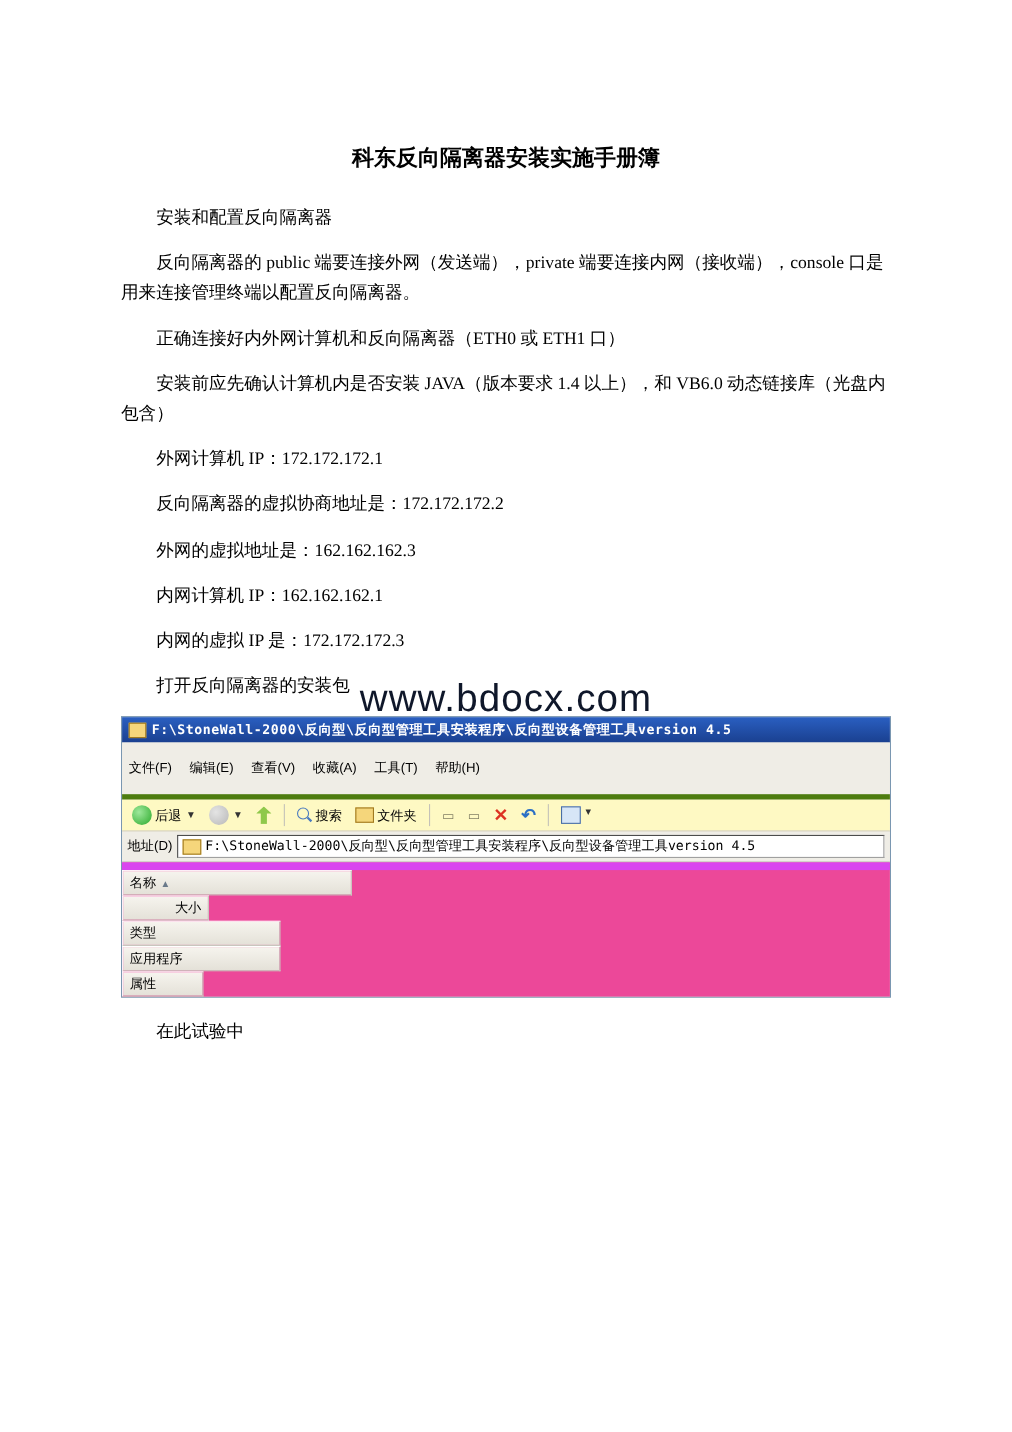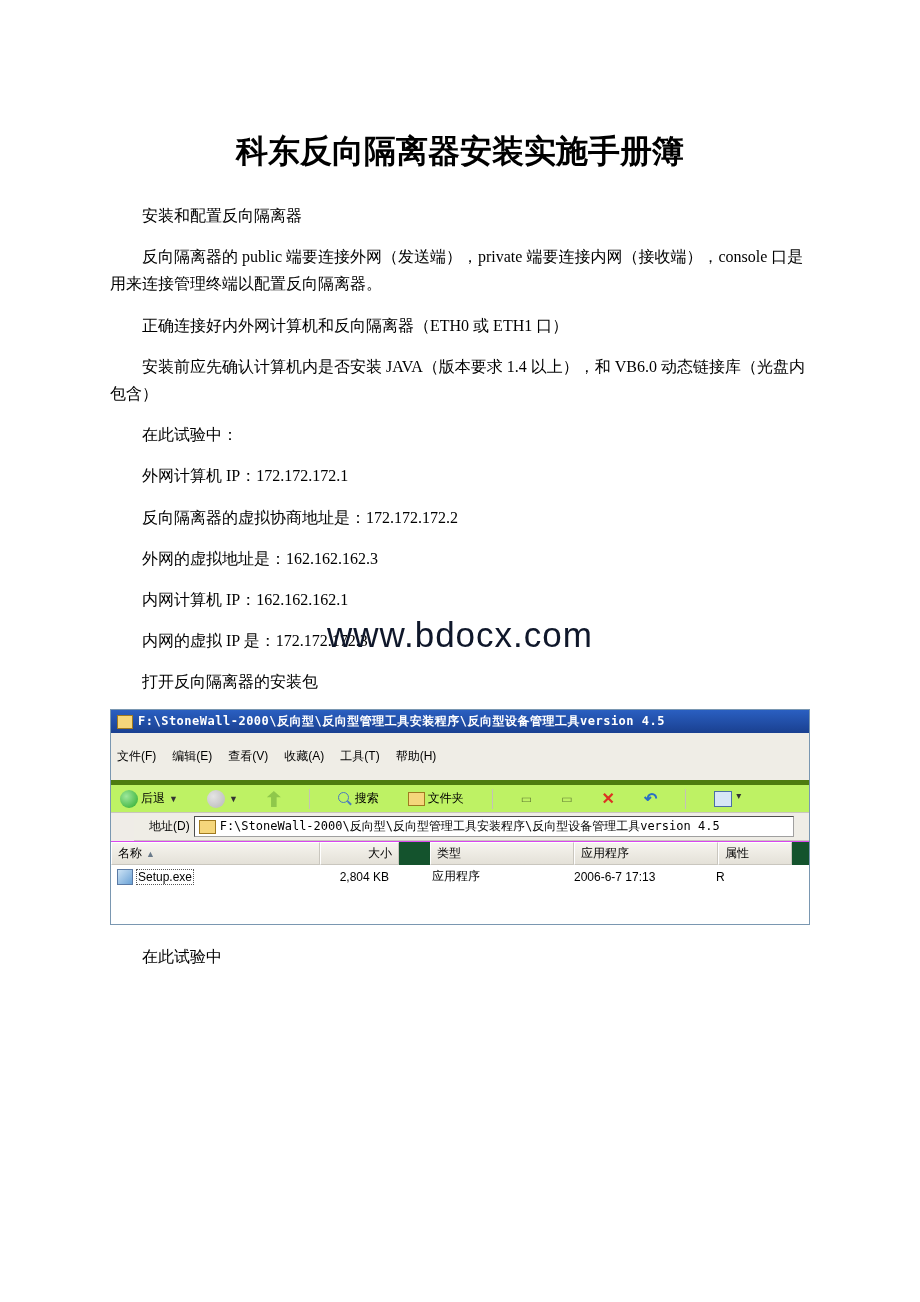--- a/index.html
+++ b/index.html
@@ -10,21 +10,21 @@
     width: 920px;
     position: relative;
   }
   .page {
     padding: 130px 110px 60px 110px;
     position: relative;
   }
   h1 {
     font-family: "SimHei", "黑体", sans-serif;
     font-weight: bold;
-    font-size: 32px;
+    font-size: 20px;
     text-align: center;
     margin: 0 0 28px 0;
   }
   p {
     font-size: 16px;
     line-height: 1.7;
     margin: 0 0 14px 0;
     text-indent: 2em;
   }
   p.noindent {
@@ -67,26 +67,26 @@
     border: 1px solid #a07a20;
   }
   .menu-bar {
     background: #efede6;
     padding: 15px 6px;
     border-bottom: 5px solid #4d7c0f;
     display: flex;
     gap: 16px;
   }
   .toolbar {
-    background: #bef264;
+    background: #fef9c3;
     padding: 3px 6px;
     border-bottom: 1px solid #c9c6be;
     display: flex;
     align-items: center;
-    gap: 23px;
+    gap: 6px;
   }
   .tb-btn {
     display: inline-flex;
     align-items: center;
     gap: 3px;
     padding: 1px 3px;
   }
   .circle-icon {
     width: 18px; height: 18px;
     border-radius: 50%;
@@ -120,53 +120,53 @@
   }
   .x-icon { color:#d32; font-weight:bold; font-size:16px; }
   .undo-icon { color:#2a6fc5; font-weight:bold; font-size:16px; }
   .views-icon {
     width:16px; height:14px; border:1px solid #4a6fa5; background:#d7e6f7; display:inline-block; position:relative;
   }
   .views-icon::after { content:"▾"; position:absolute; right:-10px; top:-2px; font-size:10px; color:#333; }
   .dd { font-size:9px; color:#333; margin-left:1px; }
   .address-bar {
     background: #efede6;
-    padding: 3px 15px;
+    padding: 3px 5px;
     border-bottom: 1px solid #c9c6be;
     display: flex;
     align-items: center;
     gap: 4px;
-    margin-left: 23px;
   }
   .address-field {
     flex: 1;
     background: #fff;
     border: 1px inset #a0a0a0;
     padding: 1px 4px;
     display: flex;
     align-items: center;
     gap: 4px;
     font-family: "SimSun", monospace;
   }
   .file-header {
-    background: #14532d;
-    display: flex;
-    border-top: 1px solid #d946ef;
+    background: #ec4899;
+    display: flex;
+    border-top: 7px solid #d946ef;
+    flex-direction: column;
   }
   .file-header div {
     border-right: 1px solid #c9c6be;
     border-bottom: 1px solid #c9c6be;
     border-top: 1px solid #fff;
     border-left: 1px solid #fff;
     padding: 2px 6px;
     background: linear-gradient(#f6f4ee, #e4e1d8);
   }
   .col-name { width: 195px; display:flex; align-items:center; gap:4px;}
   .col-size { width: 65px; text-align: right;}
-  .col-type { width: 130px; margin-left: 31px;}
+  .col-type { width: 130px;}
   .col-date { width: 130px;}
   .col-attr { width: 60px;}
   .sort-arrow { font-size:9px; color:#6a7a8a; }
   .file-list {
     background: #fff;
     min-height: 55px;
     padding: 2px 0;
   }
   .file-row {
     display: flex;
@@ -189,21 +189,20 @@
 </head>
 <body>
 
 <div class="page">
   <h1>科东反向隔离器安装实施手册簿</h1>
 
   <p>安装和配置反向隔离器</p>
   <p class="noindent" style="text-indent:2em">反向隔离器的 public 端要连接外网（发送端），private 端要连接内网（接收端），console 口是用来连接管理终端以配置反向隔离器。</p>
   <p>正确连接好内外网计算机和反向隔离器（ETH0 或 ETH1 口）</p>
   <p class="noindent" style="text-indent:2em">安装前应先确认计算机内是否安装 JAVA（版本要求 1.4 以上），和 VB6.0 动态链接库（光盘内包含）</p>
-  <p>在此试验中：</p>
   <p>外网计算机 IP：172.172.172.1</p>
   <p>反向隔离器的虚拟协商地址是：172.172.172.2</p>
   <p>外网的虚拟地址是：162.162.162.3</p>
   <p>内网计算机 IP：162.162.162.1</p>
   <p>内网的虚拟 IP 是：172.172.172.3</p>
 
   <div class="watermark">www.bdocx.com</div>
 
   <p>打开反向隔离器的安装包</p>
 
@@ -267,28 +266,16 @@
       <div class="col-name">
         <span>名称</span>
         <span class="sort-arrow">▲</span>
       </div>
       <div class="col-size">大小</div>
       <div class="col-type">类型</div>
       <div class="col-date">应用程序</div>
       <div class="col-attr">属性</div>
     </div>
 
-    <div class="file-list">
-      <div class="file-row">
-        <div class="col-name">
-          <span class="setup-icon"></span>
-          <span class="fn">Setup.exe</span>
-        </div>
-        <div class="col-size">2,804 KB</div>
-        <div class="col-type">应用程序</div>
-        <div class="col-date">2006-6-7 17:13</div>
-        <div class="col-attr">R</div>
-      </div>
-    </div>
   </div>
 
   <p>在此试验中</p>
 </div>
 
 </body></html>

